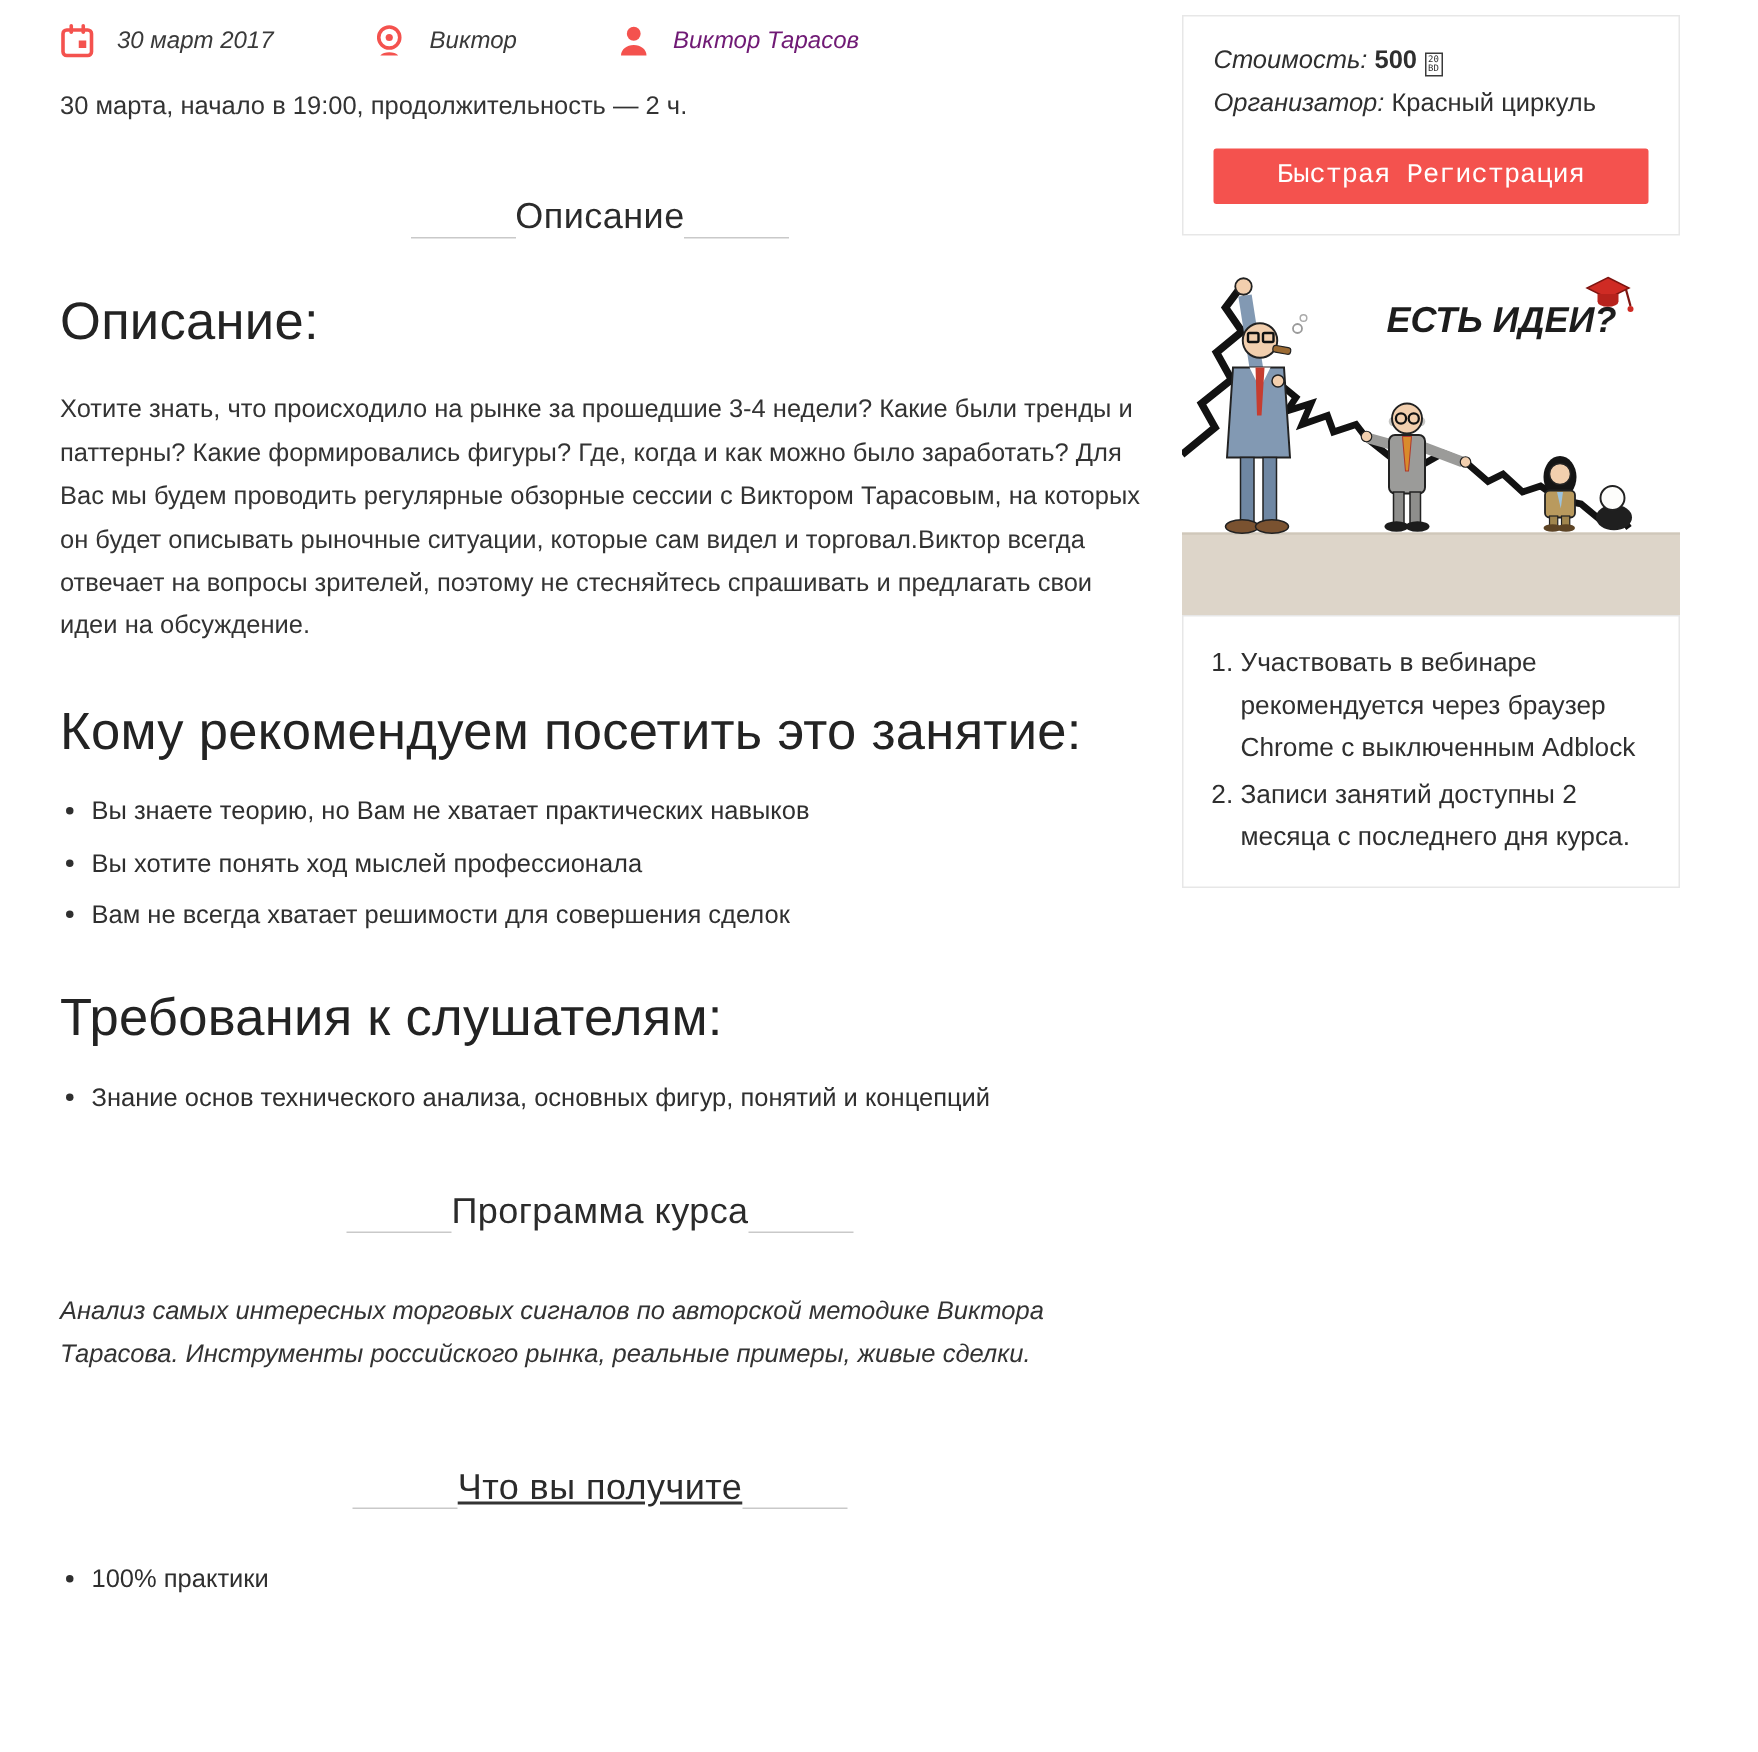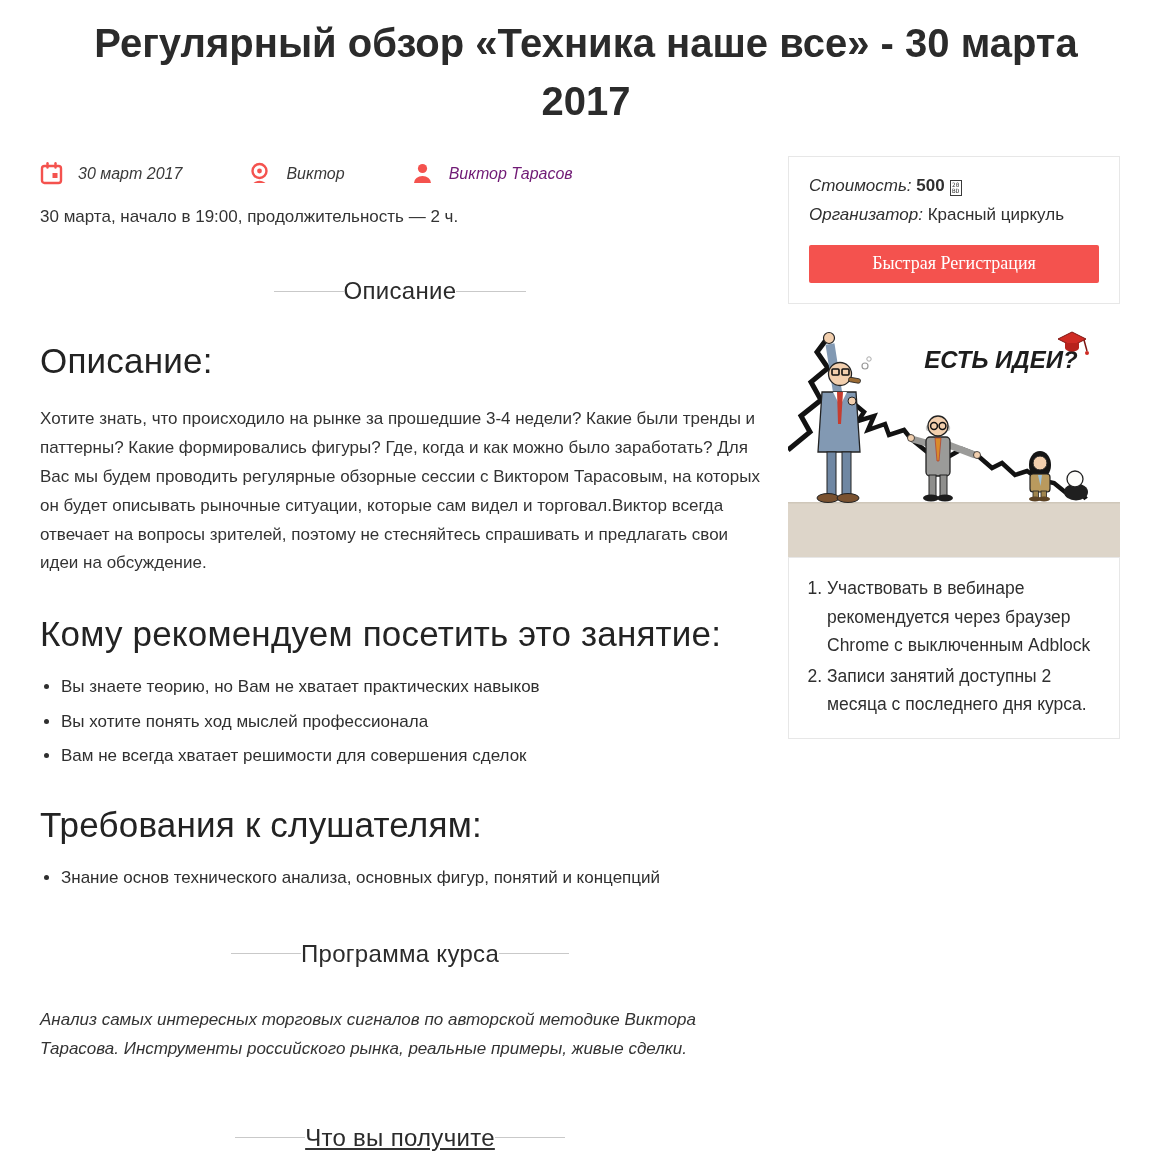--- a/index.html
+++ b/index.html
@@ -26,21 +26,21 @@
   
   .meta-row { display:flex; align-items:center; gap:66px; margin-top:6px; }
   .meta-item { display:flex; align-items:center; gap:15px; }
   .meta-item .label { font-style:italic; font-size:16px; color:#3a3a3a; }
   .meta-item a.label { color:#701a75; text-decoration:none; cursor:pointer; }
   .meta-icon { width:23px; height:23px; display:block; }
 
   .schedule-line { margin-top:22px; font-size:17px; color:#333; }
 
   
-  .divider { display:flex; align-items:center; justify-content:center; }
+  .divider { display:flex; align-items:flex-end; justify-content:center; }
   .divider .line { width:70px; height:1px; background:#c9c9c9; }
   .divider .divider-text { font-size:24px; color:#2b2b2b; letter-spacing:.3px; }
   .divider.m1 { margin-top:50px; }
   .divider.m2 { margin-top:48px; }
   .divider.m3 { margin-top:60px;text-decoration:underline; }
 
   h2.sub-heading { margin-top:36px; font-size:35px; font-weight:500; color:#232323; letter-spacing:.2px; }
 
   .body-text { margin-top:24px; font-size:17px; line-height:1.7; color:#333; }
   .body-text.italic { font-style:italic; margin-top:38px; }
@@ -62,36 +62,35 @@
     vertical-align:-2px; margin-left:5px; text-align:center; padding-top:1px;
   }
   .tofu i {
     display:block; font-style:normal; font-size:6px; line-height:6.5px;
     font-family:"DejaVu Sans Mono",monospace; color:#333;
   }
 
   .register-btn {
     display:block; width:100%; margin-top:16px; padding:8px 0 9px;
     background:#f4524e; color:#fff; border:none; border-radius:2px;
-    font-size:18px; font-family:Liberation Serif, serif; cursor:pointer; text-align:center;
+    font-size:18px; font-family:Liberation Mono, monospace; cursor:pointer; text-align:center;
   }
 
   .cartoon-wrap { margin-top:18px; }
   .cartoon-wrap svg { display:block; }
 
   .notes-box { border:1px solid #e7e7e7; padding:16px 12px 18px 14px; background:#fff; }
   .notes-box ol { padding-left:24px; }
   .notes-box li { font-size:17.5px; line-height:1.62; color:#2f2f2f; margin-bottom:2px; }
 </style>
 </head>
 <body>
 
 <div class="page">
 
-  <h1 class="page-title">Регулярный обзор «Техника наше все» - 30 марта 2017</h1>
 
   <div class="columns">
 
     <div class="main-col">
 
       <div class="meta-row">
         <div class="meta-item">
           <svg class="meta-icon" viewBox="0 0 23 23">
             <rect x="2" y="4" width="19" height="17" rx="2.5" fill="none" stroke="#f4524e" stroke-width="2.4"></rect>
             <line x1="7.5" y1="1.2" x2="7.5" y2="5.5" stroke="#f4524e" stroke-width="2.4" stroke-linecap="round"></line>

